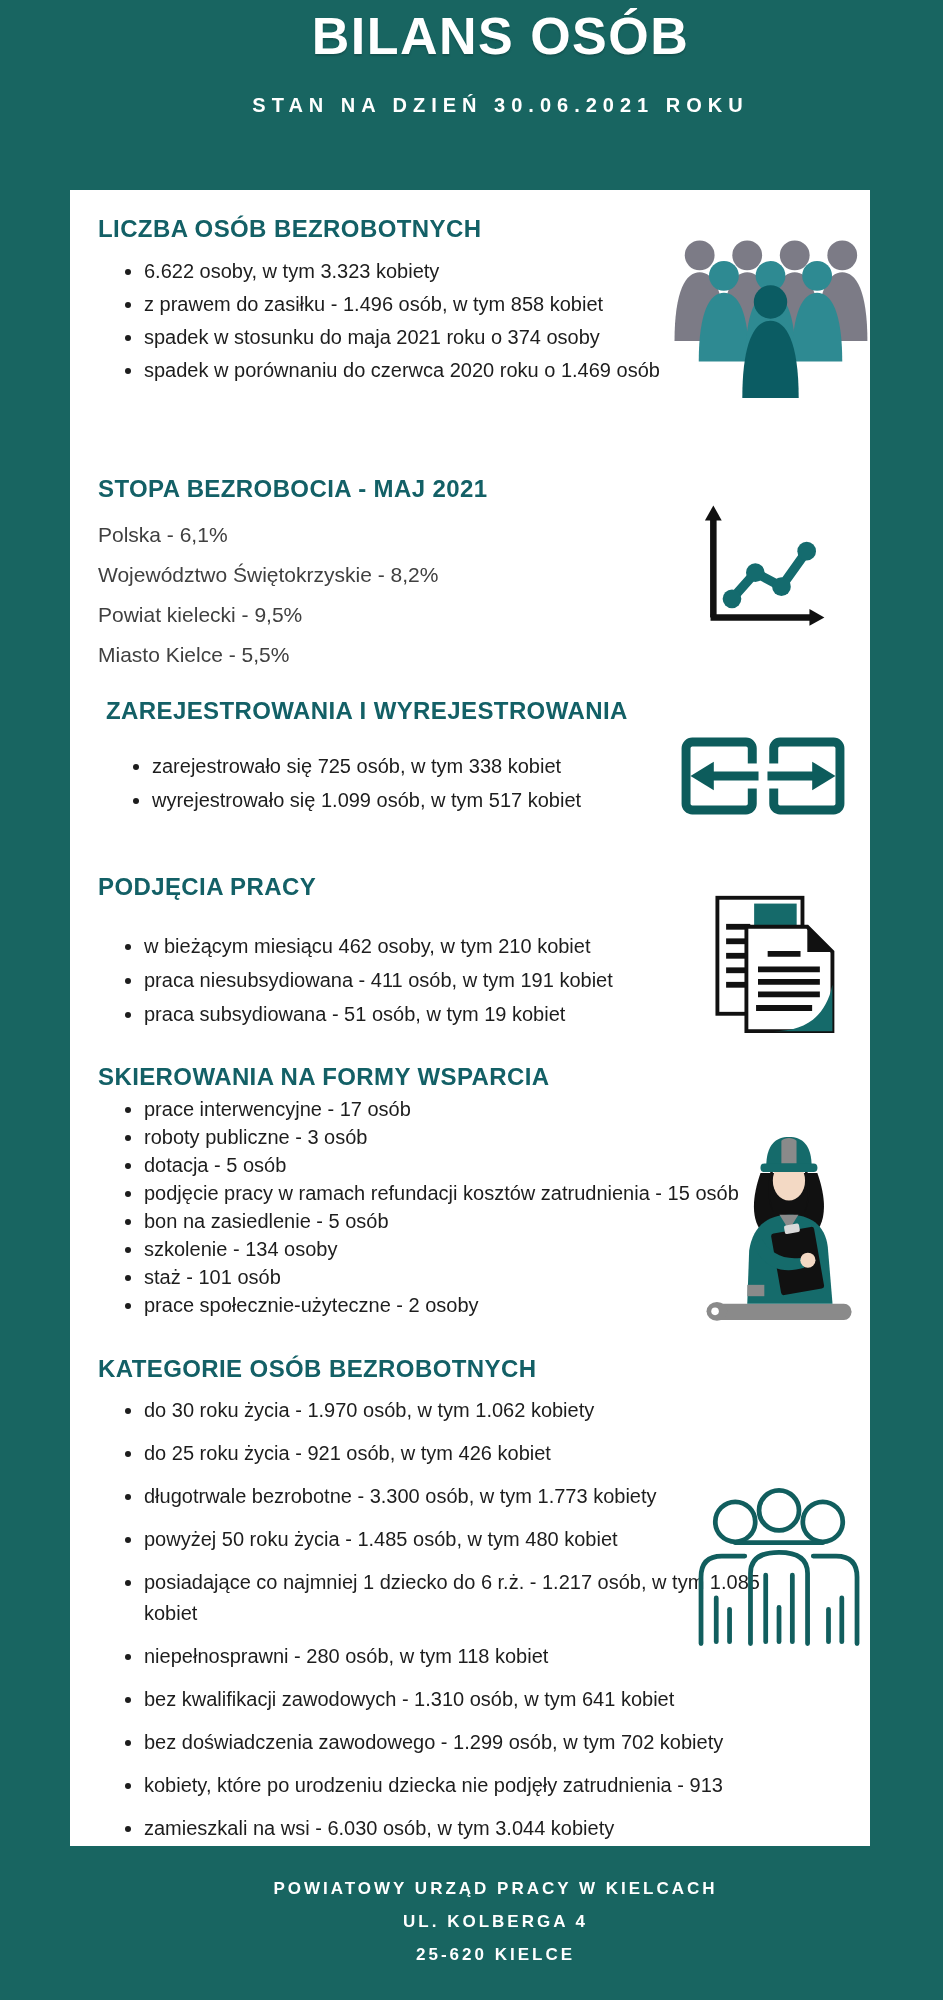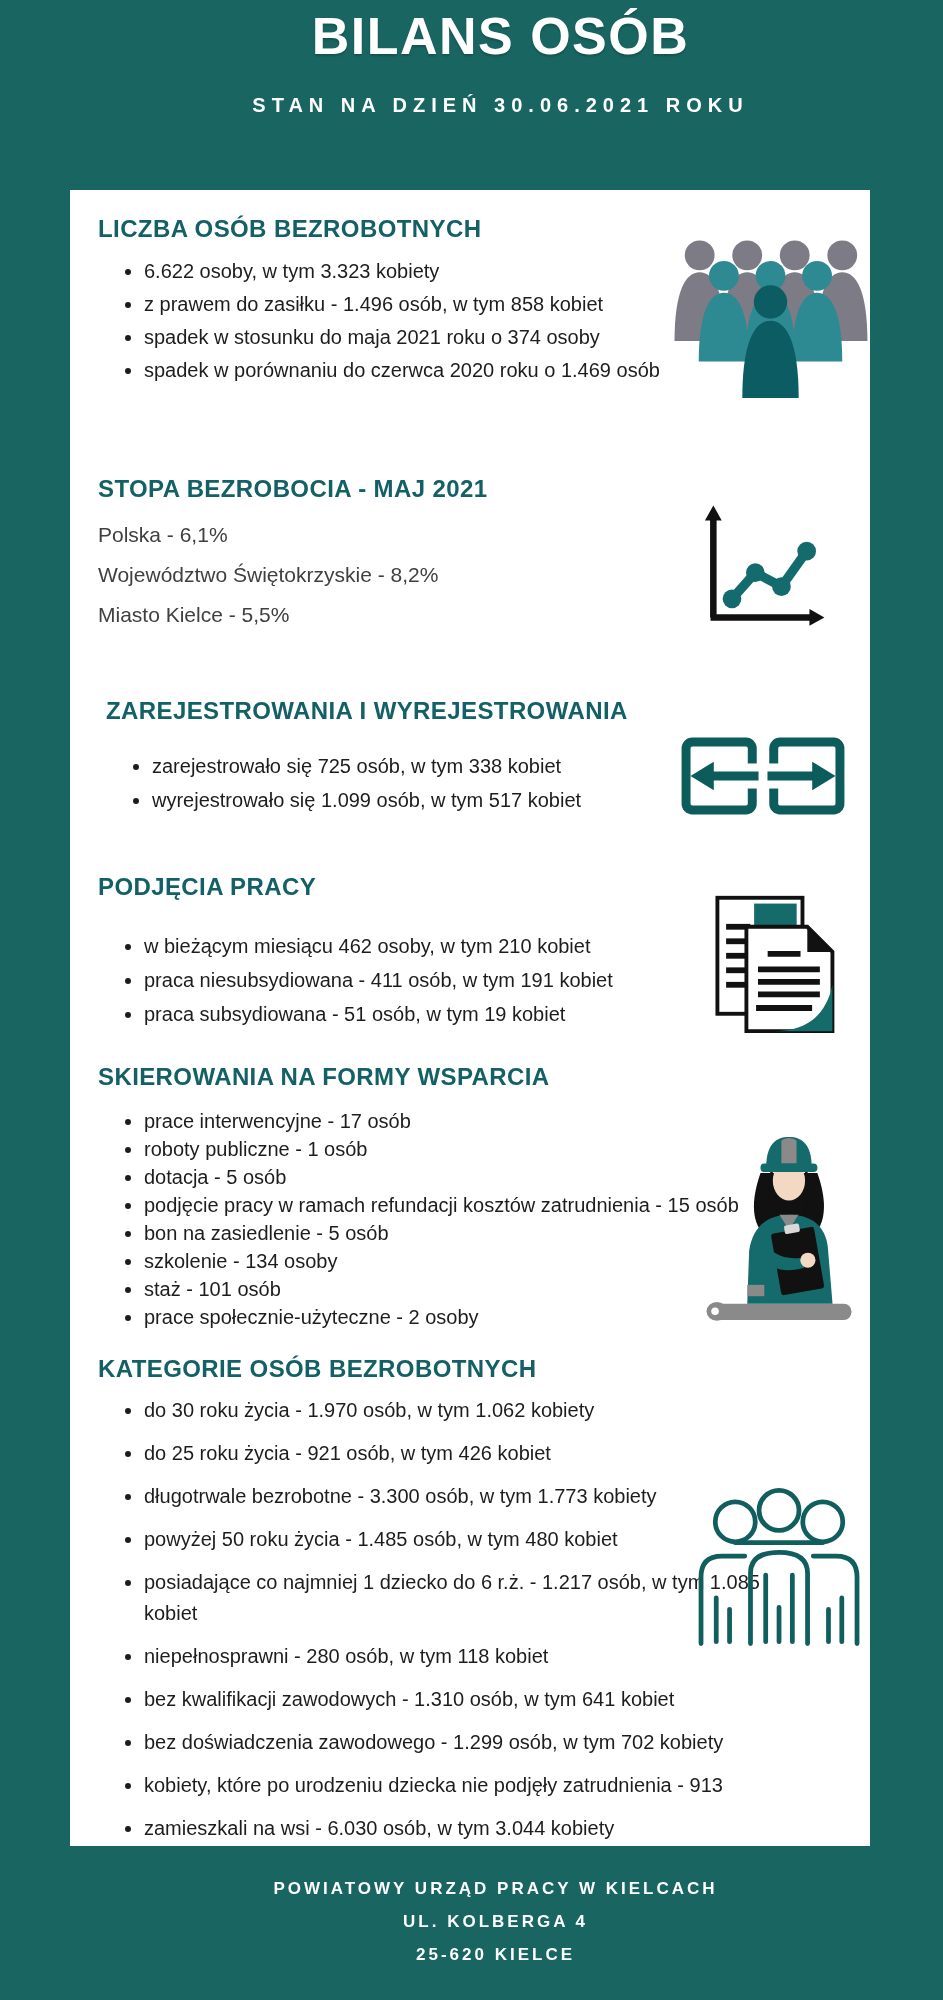--- a/index.html
+++ b/index.html
@@ -19,21 +19,21 @@
   .section{position:absolute;left:12px;width:100%;}
   .section h2{color:#136066;font-size:24px;font-weight:700;margin:0 0 12px 16px;letter-spacing:0.4px;}
   .section ul{margin:0 0 0 18px;padding-left:44px;color:#1d1d1d;}
   .section li{font-size:20px;color:#1d1d1d;}
   .plain-lines{margin-left:16px;}
   .plain-lines p{margin:0;font-size:21px;line-height:40px;color:#404040;}
   .s1{top:25px;}   .s1 ul{width:540px;} .s1 li{line-height:33px;}
   .s2{top:285px;}
   .s3{top:507px;padding-left:8px;}  .s3 h2{margin-bottom:24px;} .s3 ul{width:560px;} .s3 li{line-height:34px;}
   .s4{top:683px;}  .s4 h2{margin-bottom:28px;} .s4 ul{width:580px;} .s4 li{line-height:34px;}
-  .s5{top:873px;}  .s5 h2{margin-bottom:16px;}  .s5 ul{width:600px;} .s5 li{line-height:28px;}
+  .s5{top:873px;}  .s5 h2{margin-bottom:4px;}  .s5 ul{width:600px;} .s5 li{line-height:28px;}
   .s6{top:1165px;} .s6 h2{margin-bottom:5px;}  .s6 ul{width:645px;} .s6 li{line-height:31px;margin-top:12px;}
   
   .icon{position:absolute;}
   .icon-crowd{left:598px;top:28px;}
   .icon-chart{left:620px;top:308px;}
   .icon-arrows{left:608px;top:540px;}
   .icon-docs{left:630px;top:700px;}
   .icon-engineer{left:628px;top:928px;}
   .icon-team{left:612px;top:1293px;}
   
@@ -58,20 +58,21 @@
       <li>spadek w stosunku do maja 2021 roku o 374 osoby</li>
       <li>spadek w porównaniu do czerwca 2020 roku o 1.469 osób</li>
     </ul>
   </section>
 
   <section class="section s2">
     <h2>STOPA BEZROBOCIA - MAJ 2021</h2>
     <div class="plain-lines">
       <p>Polska - 6,1%</p>
       <p>Województwo Świętokrzyskie - 8,2%</p>
+      <p>Powiat kielecki - 9,5%</p>
       <p>Miasto Kielce - 5,5%</p>
     </div>
   </section>
 
   <section class="section s3">
     <h2>ZAREJESTROWANIA I WYREJESTROWANIA</h2>
     <ul>
       <li>zarejestrowało się 725 osób, w tym 338 kobiet</li>
       <li>wyrejestrowało się 1.099 osób,  w tym 517 kobiet</li>
     </ul>
@@ -83,21 +84,21 @@
       <li>w bieżącym miesiącu 462 osoby, w tym 210 kobiet</li>
       <li>praca niesubsydiowana - 411 osób,  w tym 191 kobiet</li>
       <li>praca subsydiowana - 51 osób, w tym 19 kobiet</li>
     </ul>
   </section>
 
   <section class="section s5">
     <h2>SKIEROWANIA NA FORMY WSPARCIA</h2>
     <ul>
       <li>prace interwencyjne - 17 osób</li>
-      <li>roboty publiczne - 1 osób</li>
+      <li>roboty publiczne - 3 osób</li>
       <li>dotacja - 5 osób</li>
       <li>podjęcie pracy w ramach refundacji kosztów zatrudnienia - 15 osób</li>
       <li>bon na zasiedlenie - 5 osób</li>
       <li>szkolenie - 134 osoby</li>
       <li>staż - 101 osób</li>
       <li>prace społecznie-użyteczne - 2 osoby</li>
     </ul>
   </section>
 
   <section class="section s6">

